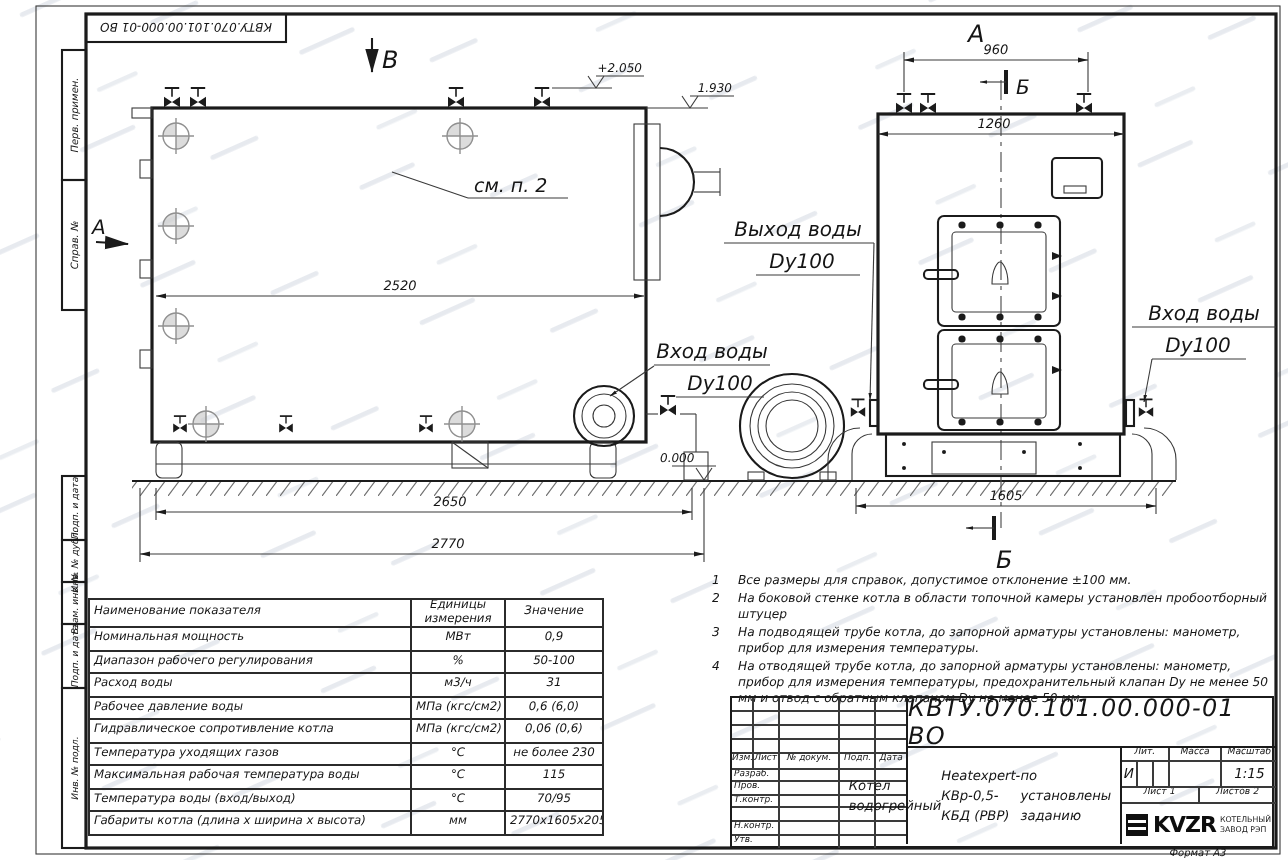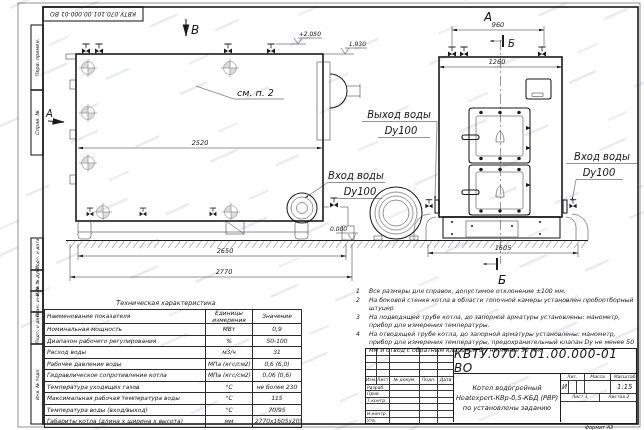--- a/index.html
+++ b/index.html
@@ -42,22 +42,22 @@
   .trow.hdr{height:7.4px;}
   .trow.role{height:6.55px;}
   .trow:last-child{border-bottom:none;}
   .c{border-right:0.6px solid #3a3a3a;height:100%;font-size:4.5px;text-align:center;
      overflow:hidden;line-height:1.4;}
   .c:last-child{border-right:none;}
   .w11{width:11px}.w13{width:13px}.w31{width:31px}.w18{width:18px}.w15{width:15px;}
   .w24{width:24px;text-align:left;padding-left:1px;}
   .tb-doc{position:absolute;left:88px;top:0;width:184px;height:25px;border-bottom:1.3px solid #1b1b1b;
       display:flex;align-items:center;justify-content:center;font-size:12px;letter-spacing:0.6px;}
-  .tb-name{position:absolute;left:88px;top:25px;width:106px;height:48px;
-      display:flex;flex-direction:column;align-items:center;justify-content:center;
+  .tb-name{position:absolute;left:71px;top:25px;width:106px;height:48px;
+      display:flex;flex-direction:row;align-items:center;justify-content:center;
       font-size:6.6px;line-height:1.55;text-align:left;}
   .tb-lit{position:absolute;left:194px;top:25px;width:78px;height:48px;border-left:1.3px solid #1b1b1b;}
   .litrow{display:flex;border-bottom:0.6px solid #3a3a3a;}
   .lit-h{height:7px;}
   .lit-v{height:13px;}
   .lit-s{height:8px;}
   .lit-c{height:21px;border-bottom:none;display:flex;align-items:center;justify-content:center;gap:2px;}
   .lc{border-right:0.6px solid #3a3a3a;font-size:4.6px;text-align:center;overflow:hidden;line-height:1.45;}
   .lc:last-child{border-right:none;}
   .lw24{width:24px}.lw27{width:27px}.lw8{width:8px}.lw39{width:39px;}
@@ -372,21 +372,20 @@
   <g>
     <text x="602" y="160" class="t10 mid">Вход воды</text>
     <line x1="566" y1="163.5" x2="638" y2="163.5" class="thin"></line>
     <text x="599" y="176" class="t10 mid">Dy100</text>
     <line x1="576" y1="179.5" x2="623" y2="179.5" class="thin"></line>
     <line x1="576" y1="179.5" x2="572" y2="201" class="thin" marker-end="url(#larr)"></line>
   </g>
 </svg>
 
 <div class="tech">
-  <div class="tech-title">Техническая характеристика</div>
   <table>
     <tbody>
           <tr>
       <th class="cname">Наименование показателя</th>
       <th class="cunit">Единицы измерения</th>
       <th class="cval">Значение</th>
     </tr>
     <tr>
       <td class="cname">Номинальная мощность</td>
       <td class="cunit">МВт</td>
@@ -550,20 +549,28 @@
       <span class="lc lw8 litval">И</span>
       <span class="lc lw8"></span>
       <span class="lc lw8"></span>
       <span class="lc lw27"></span>
       <span class="lc lw27 litval">1:15</span>
     </div>
     <div class="litrow lit-s sheetrow">
       <span class="lc lw39"><span>Лист</span>&nbsp;<span>1</span></span>
       <span class="lc lw39"><span>Листов</span>&nbsp;<span>2</span></span>
     </div>
+    <div class="litrow lit-c">
+      <span class="logo-box"></span>
+      <span class="logo-text">KVZR</span>
+      <span class="logo-sub">
+        <span>КОТЕЛЬНЫЙ</span>
+        <span>ЗАВОД РЭП</span>
+      </span>
+    </div>
   </div>
 </div>
 
 <div class="format">
   <span>Формат</span>
   <span>А3</span>
 </div>
 
 </div>
 

